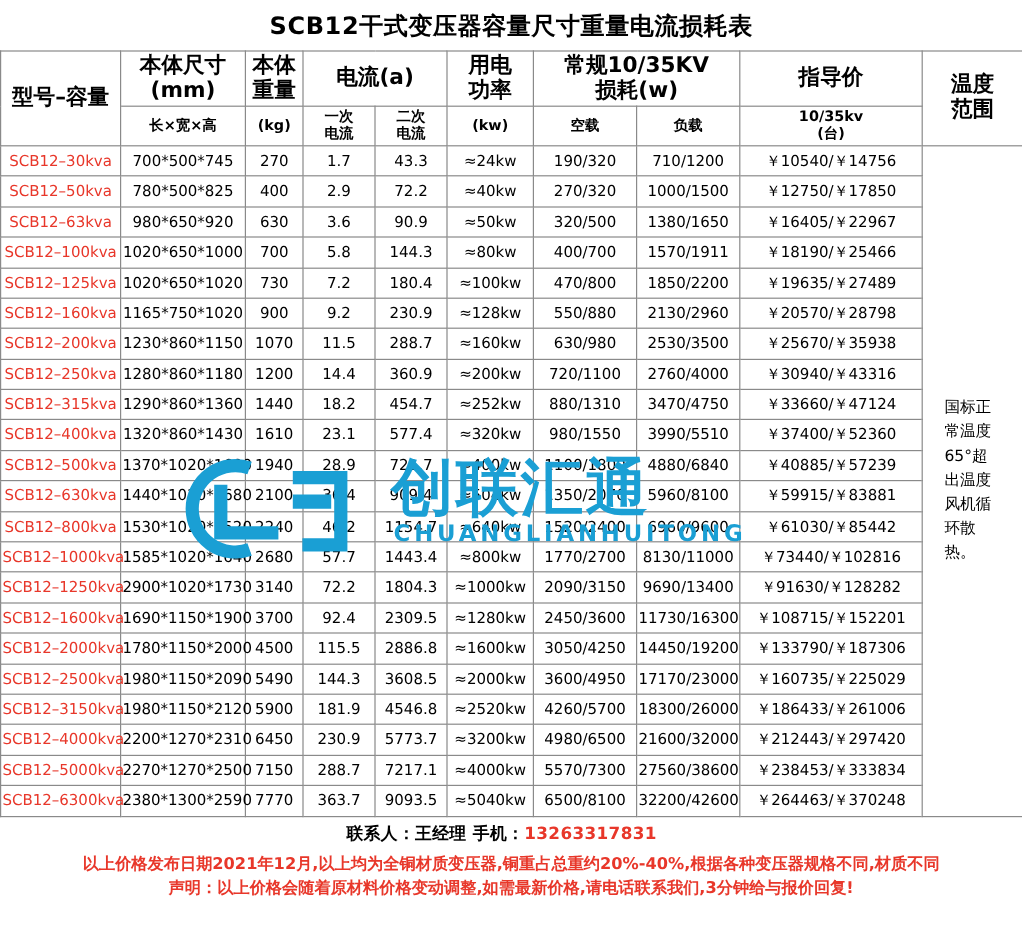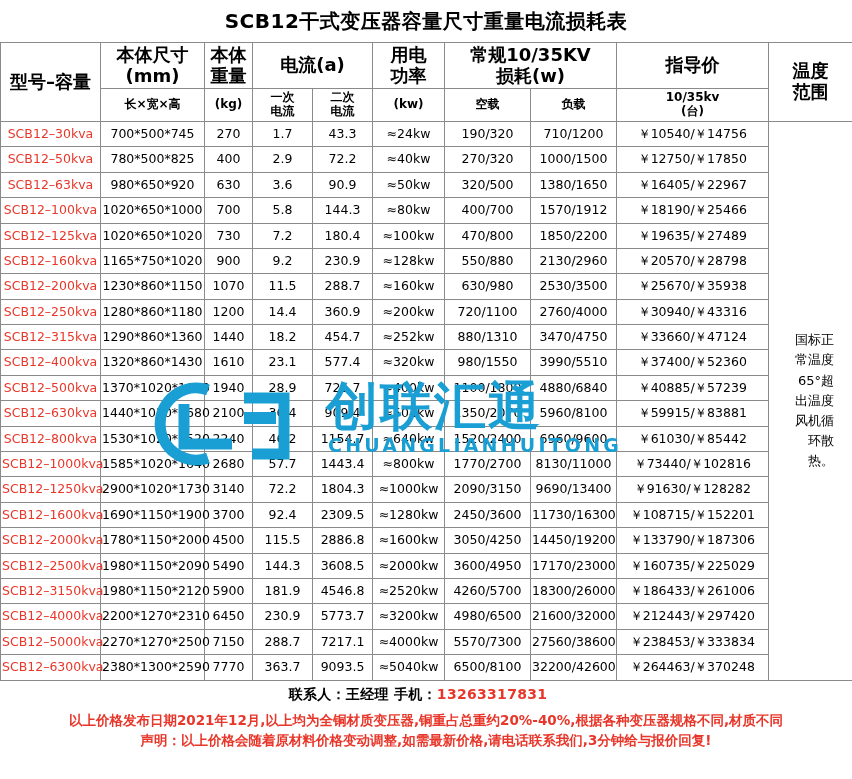--- a/index.html
+++ b/index.html
@@ -41,21 +41,21 @@
     color:#e8372a;
     font-size:12.5px;
     white-space:nowrap;
   }
   tbody td{height:22.4px;}
   .hdr-sub{font-size:12px;}
   .temp-cell{
     font-size:13px;
     line-height:1.55;
     padding:4px 18px;
-    text-align:right;
+    text-align:left;
   }
   .contact{
     text-align:center;
     font-size:14px;
     font-weight:bold;
     padding:5px 16px 4px 0;
     letter-spacing:0.3px;
   }
   .contact .phone{color:#e8372a;}
   .notice{
@@ -216,21 +216,21 @@
           <td>￥16405/￥22967</td>
         </tr>
         <tr>
           <td class="model">SCB12–100kva</td>
           <td>1020*650*1000</td>
           <td>700</td>
           <td>5.8</td>
           <td>144.3</td>
           <td>≈80kw</td>
           <td>400/700</td>
-          <td>1570/1912</td>
+          <td>1570/1911</td>
           <td>￥18190/￥25466</td>
         </tr>
         <tr>
           <td class="model">SCB12–125kva</td>
           <td>1020*650*1020</td>
           <td>730</td>
           <td>7.2</td>
           <td>180.4</td>
           <td>≈100kw</td>
           <td>470/800</td>

